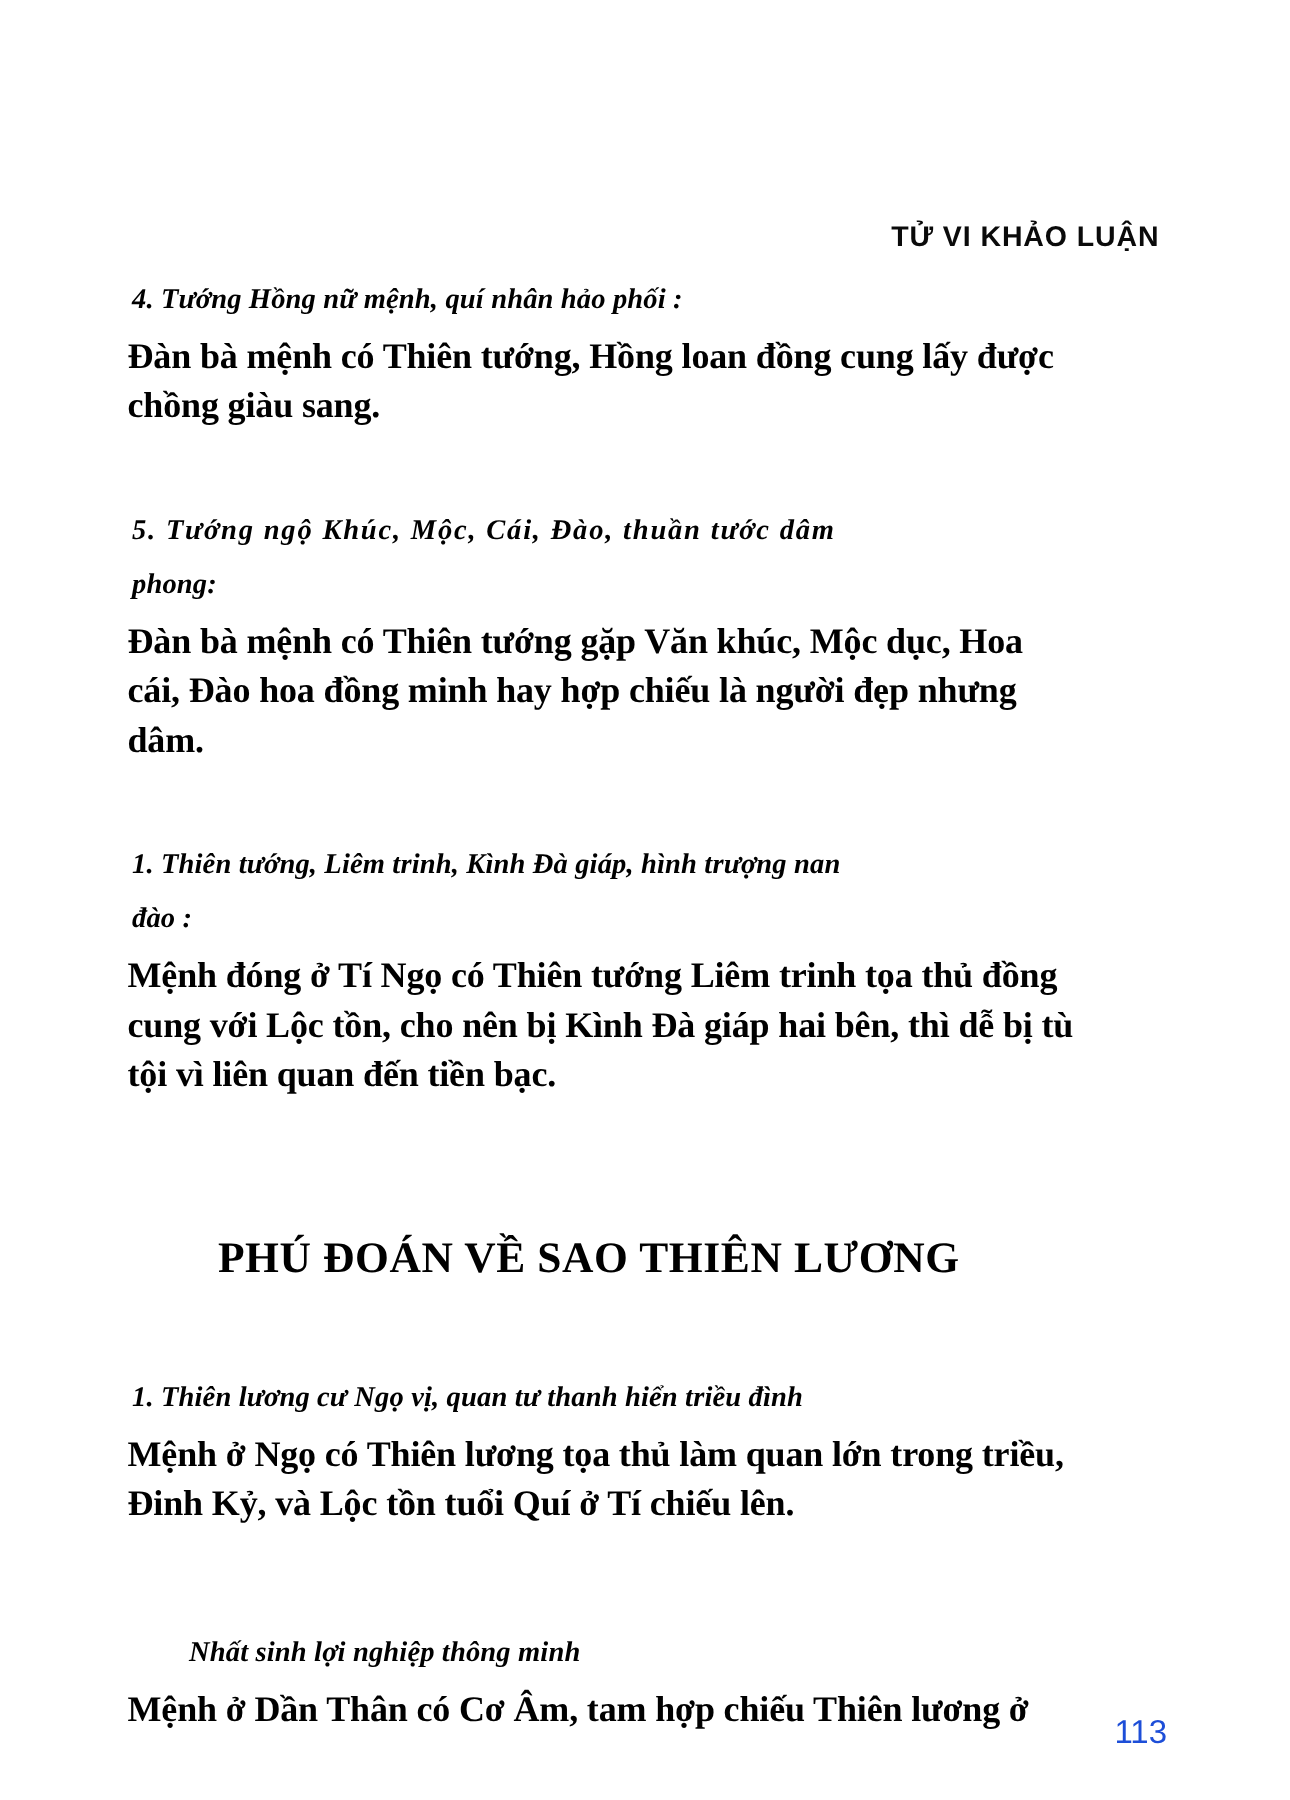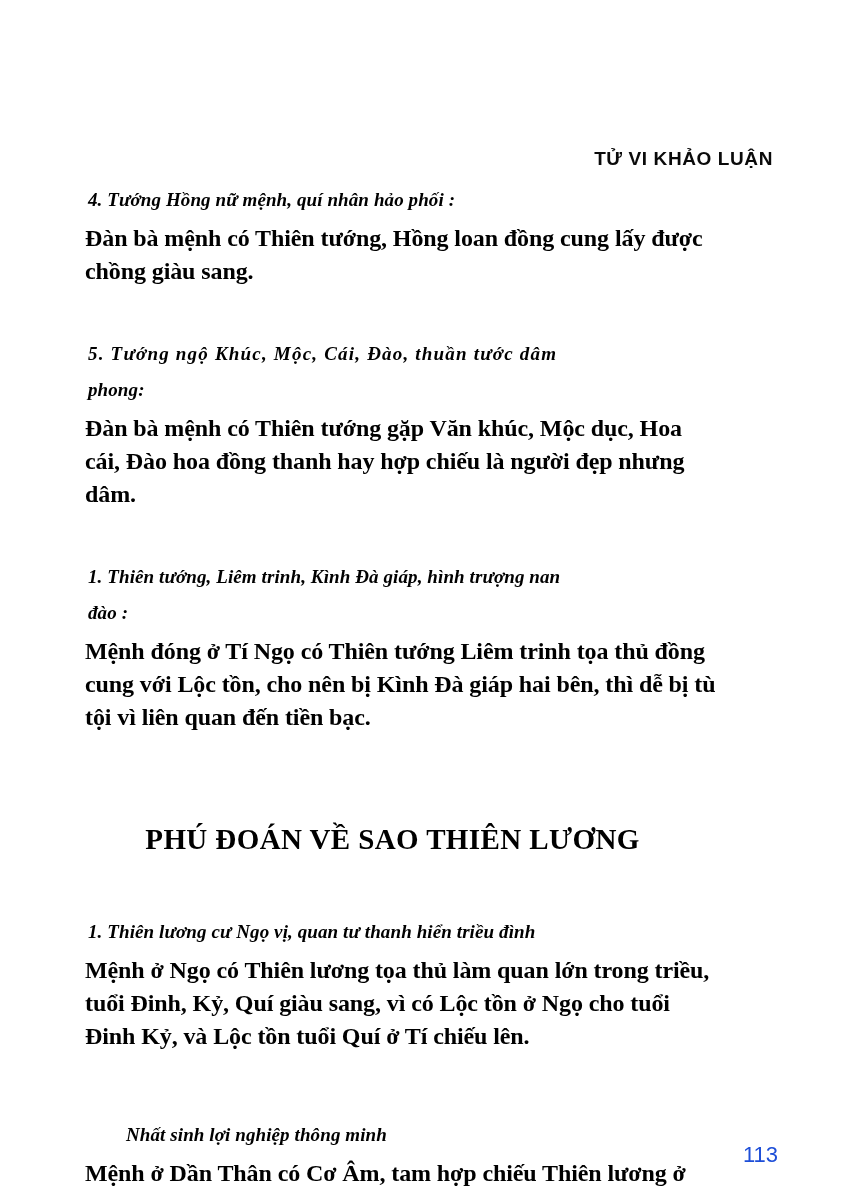--- a/index.html
+++ b/index.html
@@ -138,21 +138,21 @@
 
     <div class="gap-lg"></div>
 
     <div class="block">
       <div class="sec-title">
         <span class="ln wide">5. Tướng ngộ Khúc, Mộc, Cái, Đào, thuần tước dâm</span>
         <span class="ln">phong:</span>
       </div>
       <p class="body-text">
         <span class="ln">Đàn bà mệnh có Thiên tướng gặp Văn khúc, Mộc dục, Hoa</span>
-        <span class="ln">cái, Đào hoa đồng thanh hay hợp chiếu là người đẹp nhưng</span>
+        <span class="ln">cái, Đào hoa đồng minh hay hợp chiếu là người đẹp nhưng</span>
         <span class="ln">dâm.</span>
       </p>
     </div>
 
     <div class="gap-lg"></div>
 
     <div class="block">
       <div class="sec-title">
         <span class="ln">1. Thiên tướng, Liêm trinh, Kình Đà giáp, hình trượng nan</span>
         <span class="ln">đào :</span>
@@ -169,21 +169,20 @@
     <h1 class="major-heading">PHÚ ĐOÁN VỀ SAO THIÊN LƯƠNG</h1>
 
     <div class="gap-xl"></div>
 
     <div class="block">
       <div class="sec-title">
         <span class="ln">1. Thiên lương cư Ngọ vị, quan tư thanh hiển triều đình</span>
       </div>
       <p class="body-text">
         <span class="ln">Mệnh ở Ngọ có Thiên lương tọa thủ làm quan lớn trong triều,</span>
-        <span class="ln">tuổi Đinh, Kỷ, Quí giàu sang, vì có Lộc tồn ở Ngọ cho tuổi</span>
         <span class="ln">Đinh Kỷ, và Lộc tồn tuổi Quí ở Tí chiếu lên.</span>
       </p>
     </div>
 
     <div class="gap-lg"></div>
 
     <div class="block">
       <div class="sec-title">
         <span class="ln indent-line">Nhất sinh lợi nghiệp thông minh</span>
       </div>

